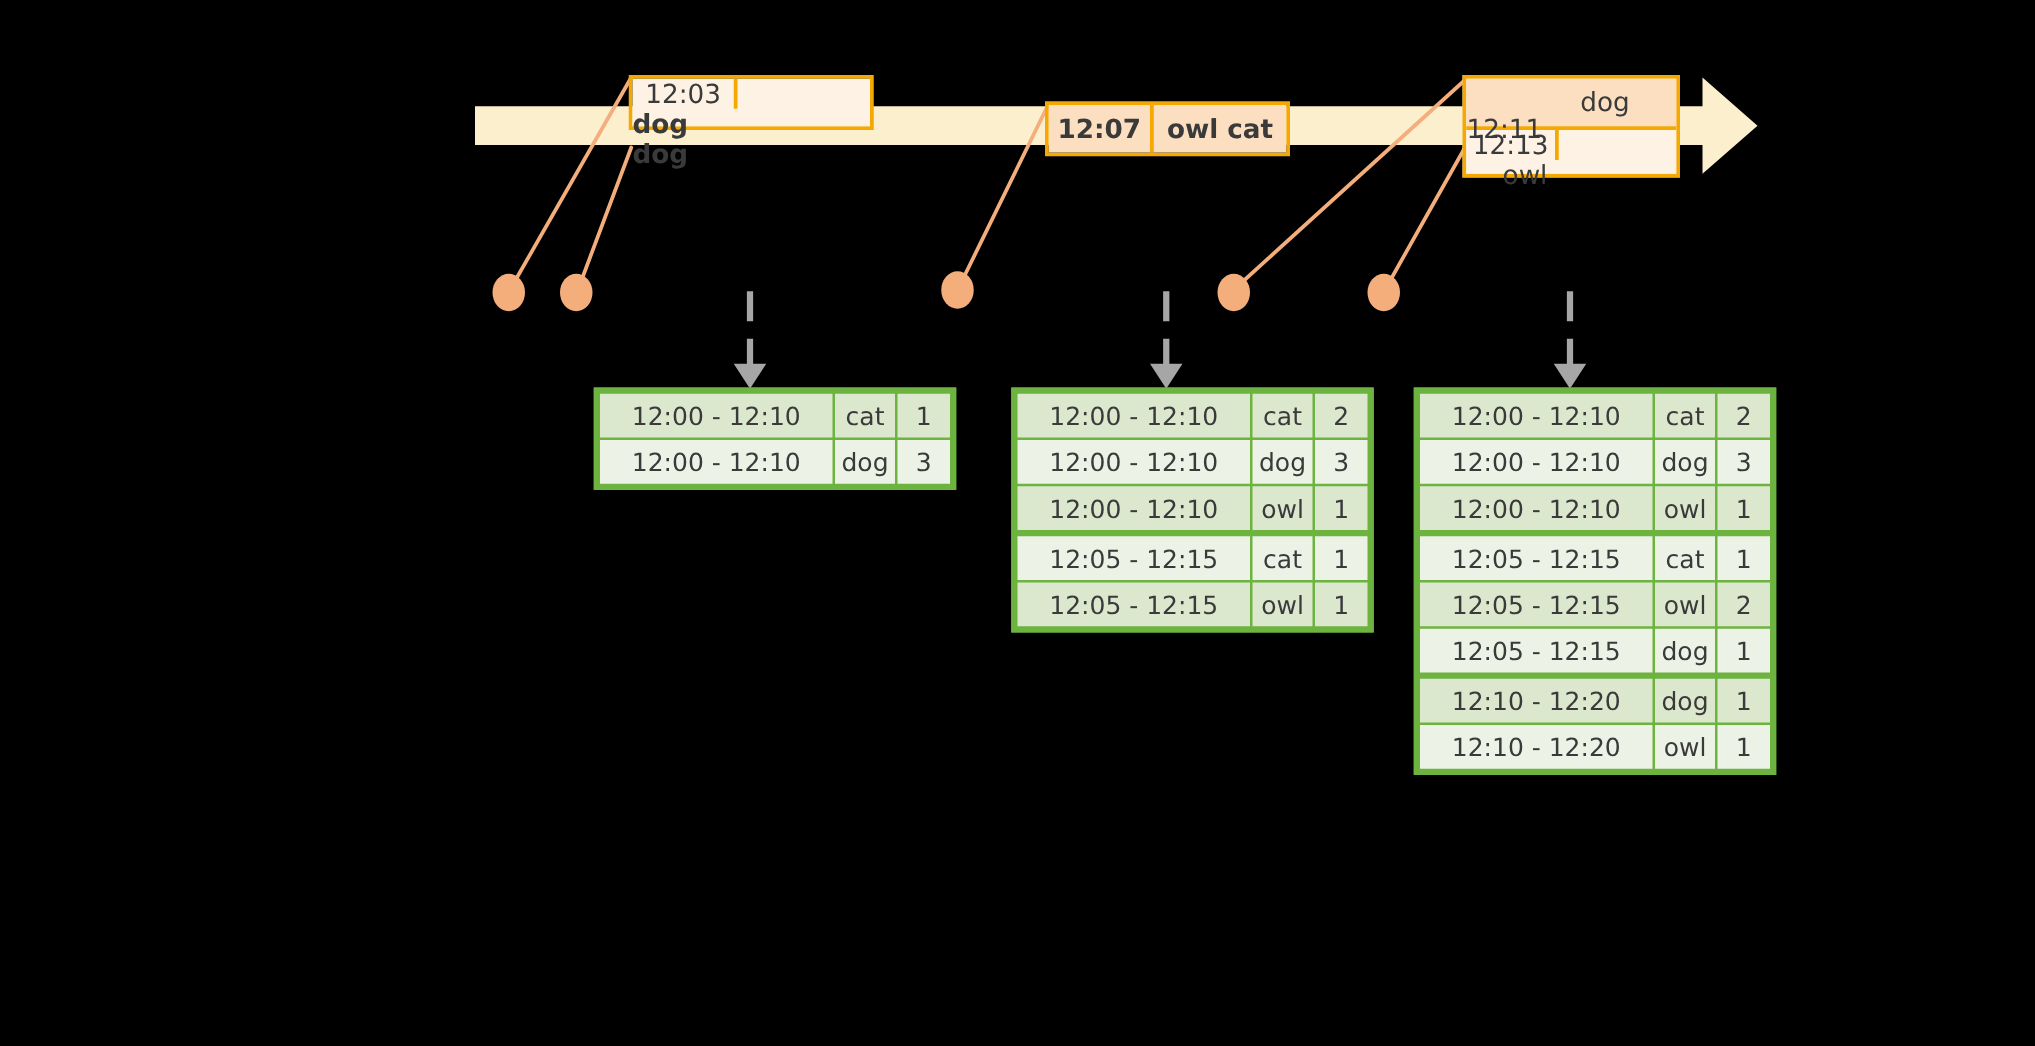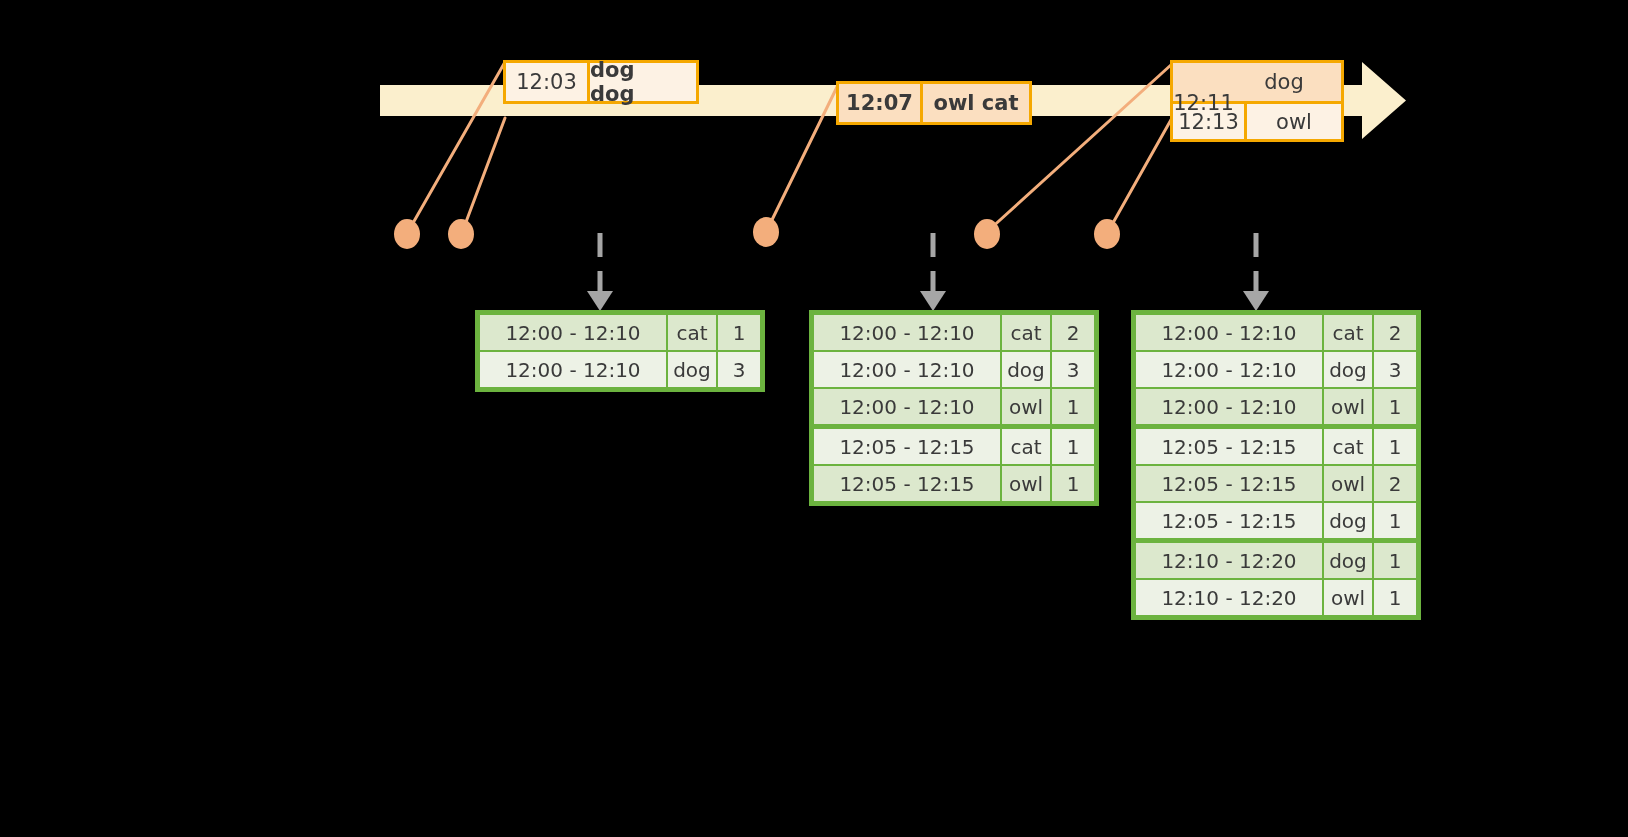--- a/index.html
+++ b/index.html
@@ -32,21 +32,21 @@
     border: 3px solid #F5A800;
     box-sizing: border-box;
     background: #FDF0DC;
   }
   .event-row {
     display: flex;
     height: 38px;
     box-sizing: border-box;
   }
   .event-row.r0 { background: #FBDFC0; }
-  .event-row.r1 { background: #FDF2E4; }
+  .event-row.r1 { background: #FDF2E4; flex-direction: column; }
   .event-row + .event-row { border-top: 3px solid #F5A800; }
   .ev-time {
     display: flex;
     align-items: center;
     justify-content: center;
     font-size: 21px;
     color: #3a3a3a;
     border-right: 3px solid #F5A800;
     box-sizing: border-box;
   }

